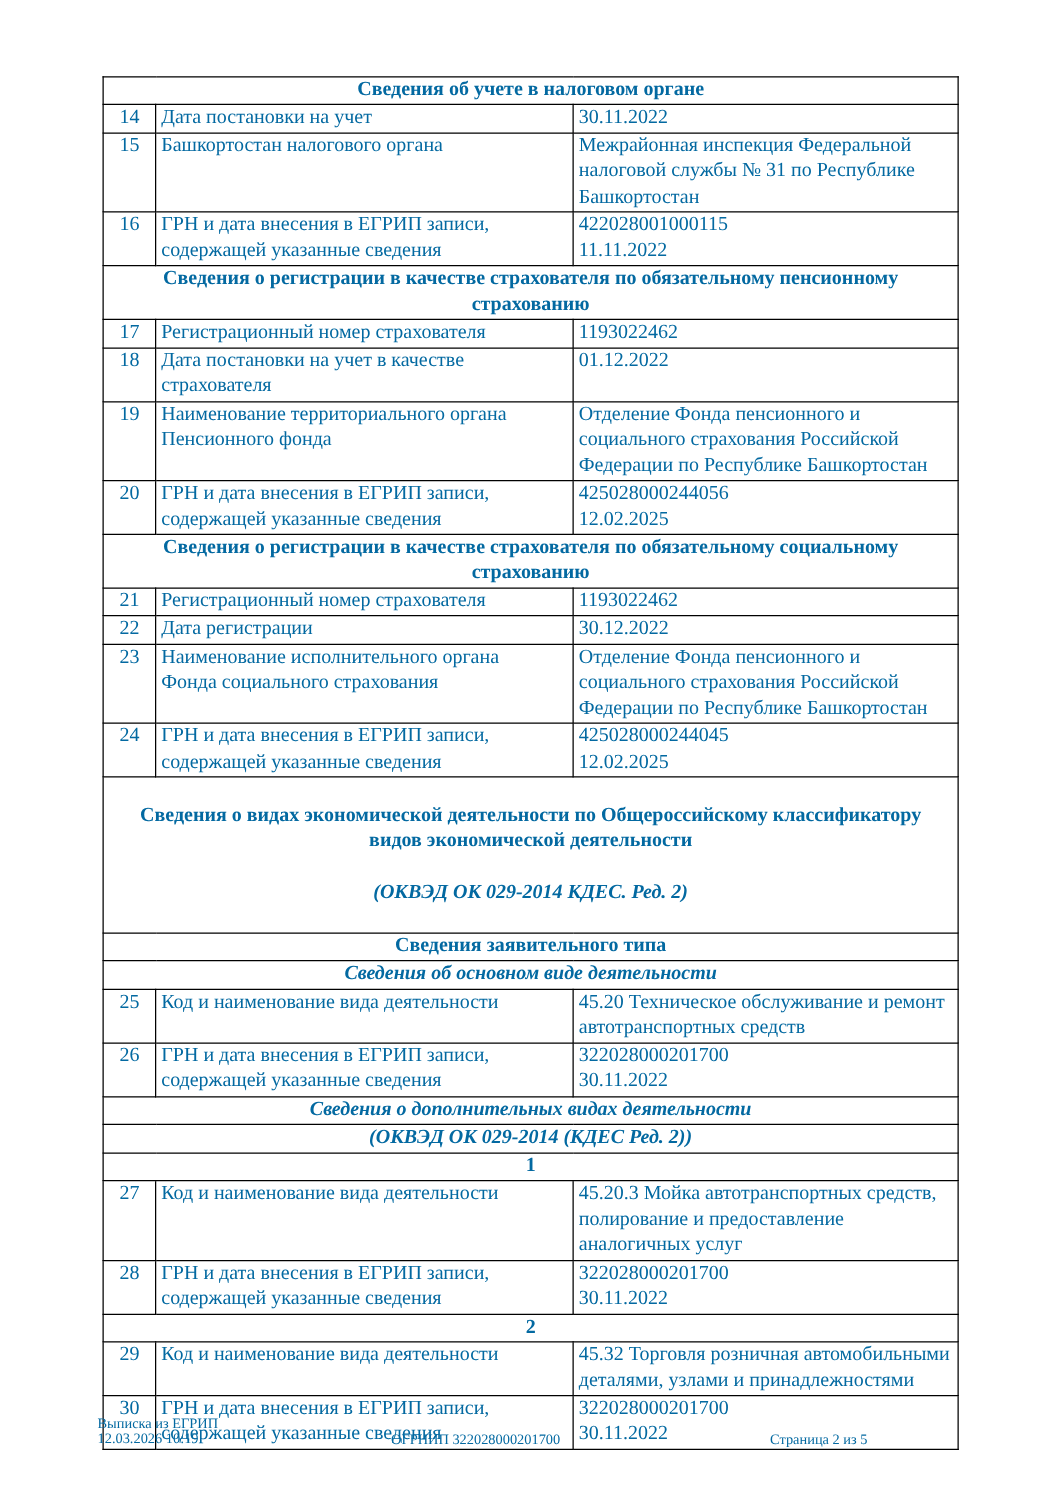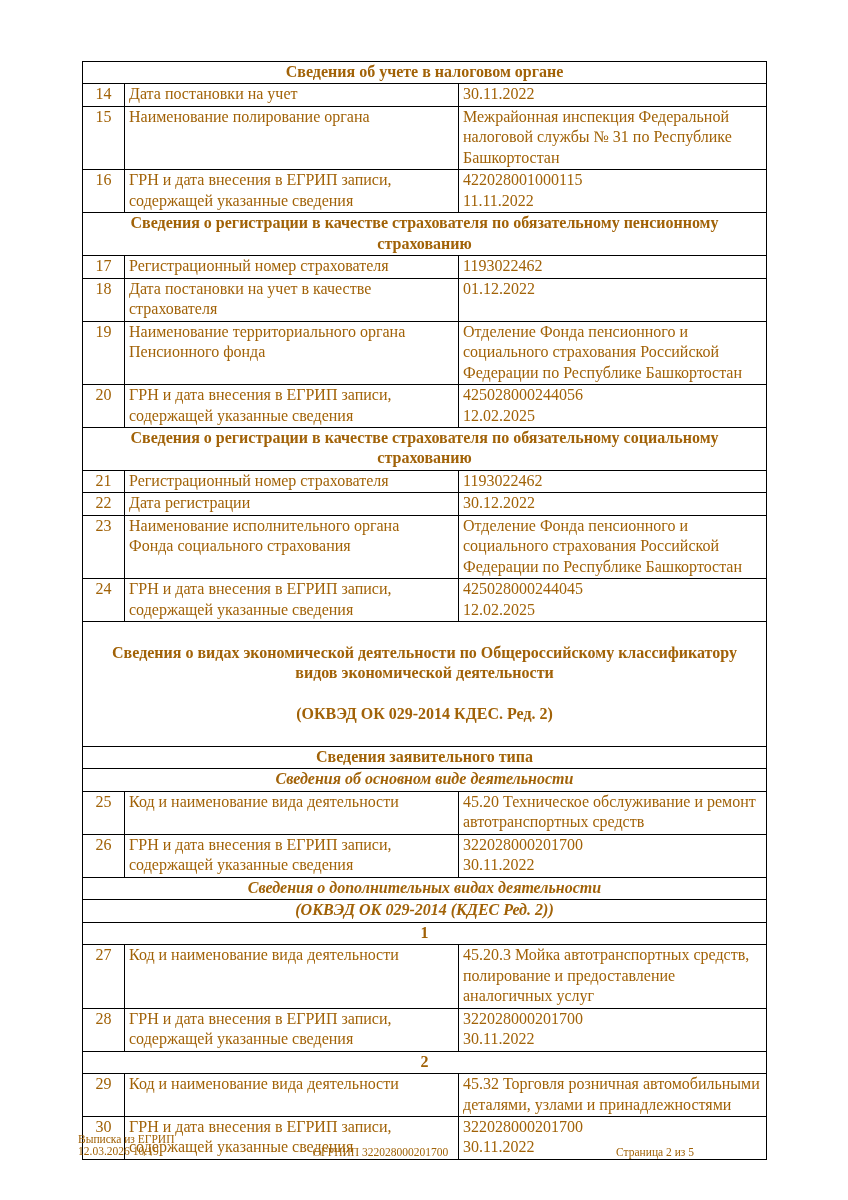--- a/index.html
+++ b/index.html
@@ -5,21 +5,21 @@
   html, body {
     margin: 0;
     padding: 0;
     background: #ffffff;
   }
   .page {
     position: relative;
     width: 772px;
     height: 1200px;
     background: #ffffff;
-    color: #a16207;
+    color: #0369a1;
     font-family: "Liberation Serif", "DejaVu Serif", serif;
     overflow: hidden;
     box-sizing: border-box;
   }
   table.doc {
     position: absolute;
     left: 82px;
     top: 61px;
     width: 684px;
     border-collapse: collapse;
@@ -40,20 +40,21 @@
   td.label, td.value {
     white-space: pre-line;
   }
   td.sec {
     text-align: center;
     font-weight: bold;
     padding: 1px 2px;
     white-space: pre-line;
   }
   td.sec .subtitle {
+    font-style: italic;
   }
   td.sec-italic {
     text-align: center;
     font-weight: bold;
     font-style: italic;
     padding: 1px 2px 2px 2px;
   }
   td.group {
     text-align: center;
     font-weight: bold;
@@ -99,21 +100,21 @@
       <tr>
         <td colspan="3" class="sec">Сведения об учете в налоговом органе</td>
       </tr>
       <tr>
         <td class="num">14</td>
         <td class="label">Дата постановки на учет</td>
         <td class="value">30.11.2022</td>
       </tr>
       <tr>
         <td class="num">15</td>
-        <td class="label">Наименование полирование органа</td>
+        <td class="label">Башкортостан налогового органа</td>
         <td class="value">Межрайонная инспекция Федеральной
 налоговой службы № 31 по Республике
 Башкортостан</td>
       </tr>
       <tr>
         <td class="num">16</td>
         <td class="label">ГРН и дата внесения в ЕГРИП записи,
 содержащей указанные сведения</td>
         <td class="value">422028001000115
 11.11.2022</td>

